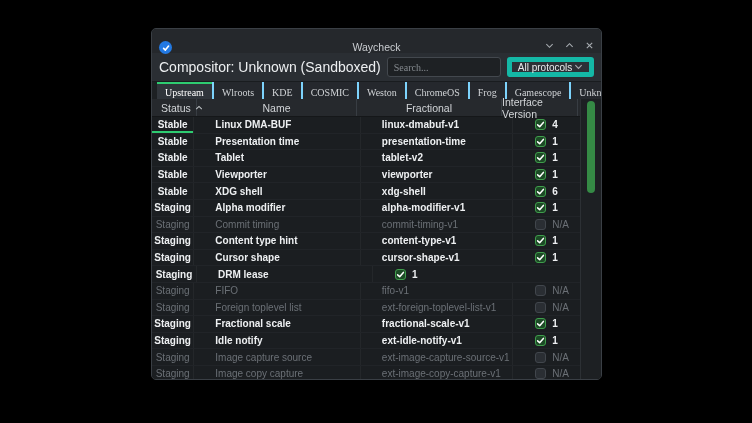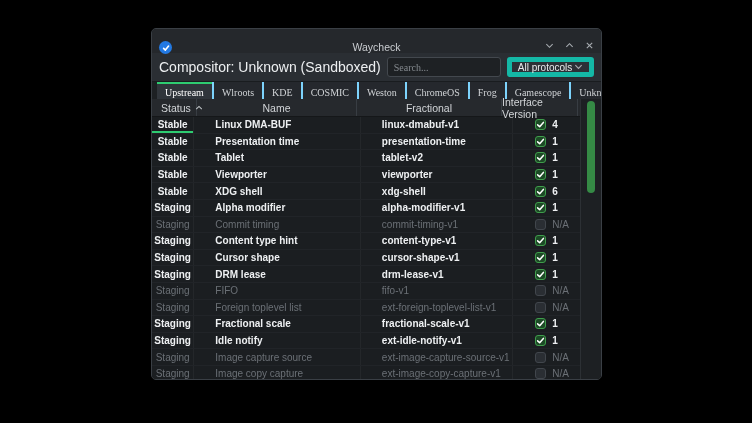--- a/index.html
+++ b/index.html
@@ -313,23 +313,20 @@
             <span>1</span>
           </div>
         </div>
         <div class="trow">
           <div class="cell c-status">
             <span>Staging</span>
           </div>
           <div class="cell c-name">
             <span>DRM lease</span>
           </div>
-          <div class="cell c-ident">
-            <span>drm-lease-v1</span>
-          </div>
           <div class="cell c-ver">
             <span class="cb on">
               <svg width="9" height="9" viewBox="0 0 10 10">
                 <path d="M1.8 5.4 L4.1 7.5 L8.2 2.7" fill="none" stroke="#fff" stroke-width="1.7" stroke-linecap="round" stroke-linejoin="round"></path>
               </svg>
             </span>
             <span>1</span>
           </div>
         </div>
         <div class="trow dim">

